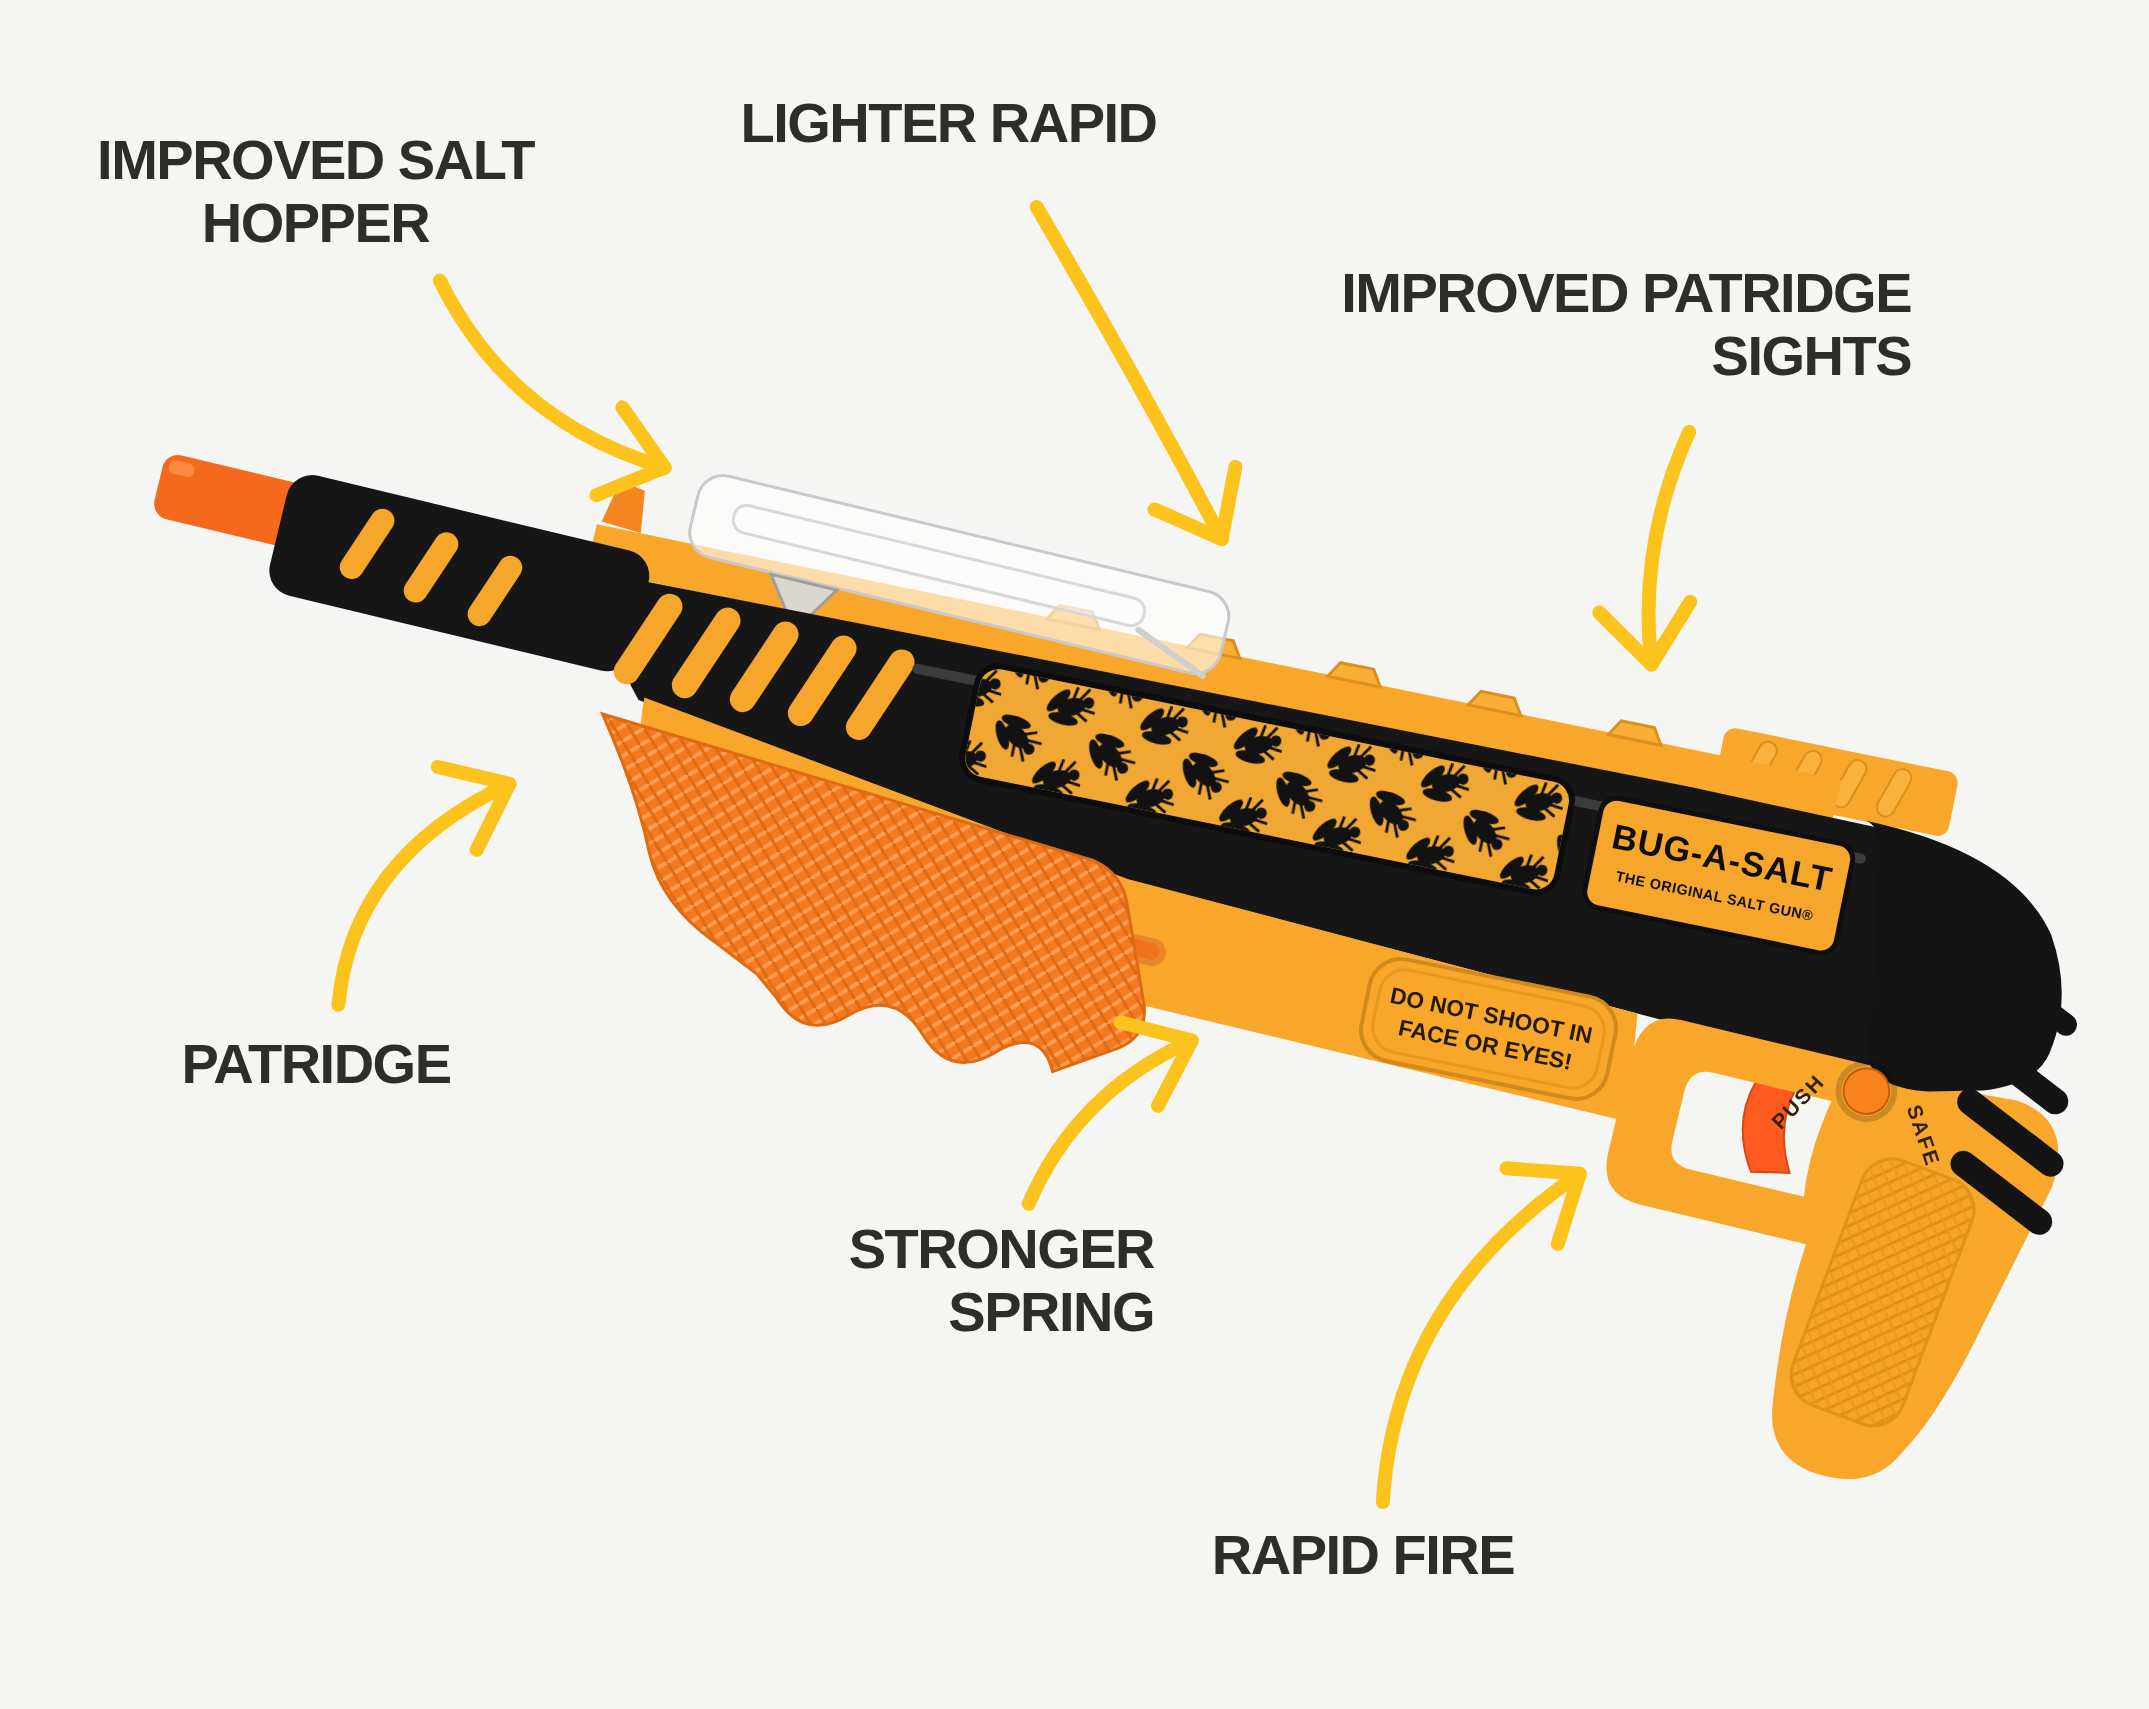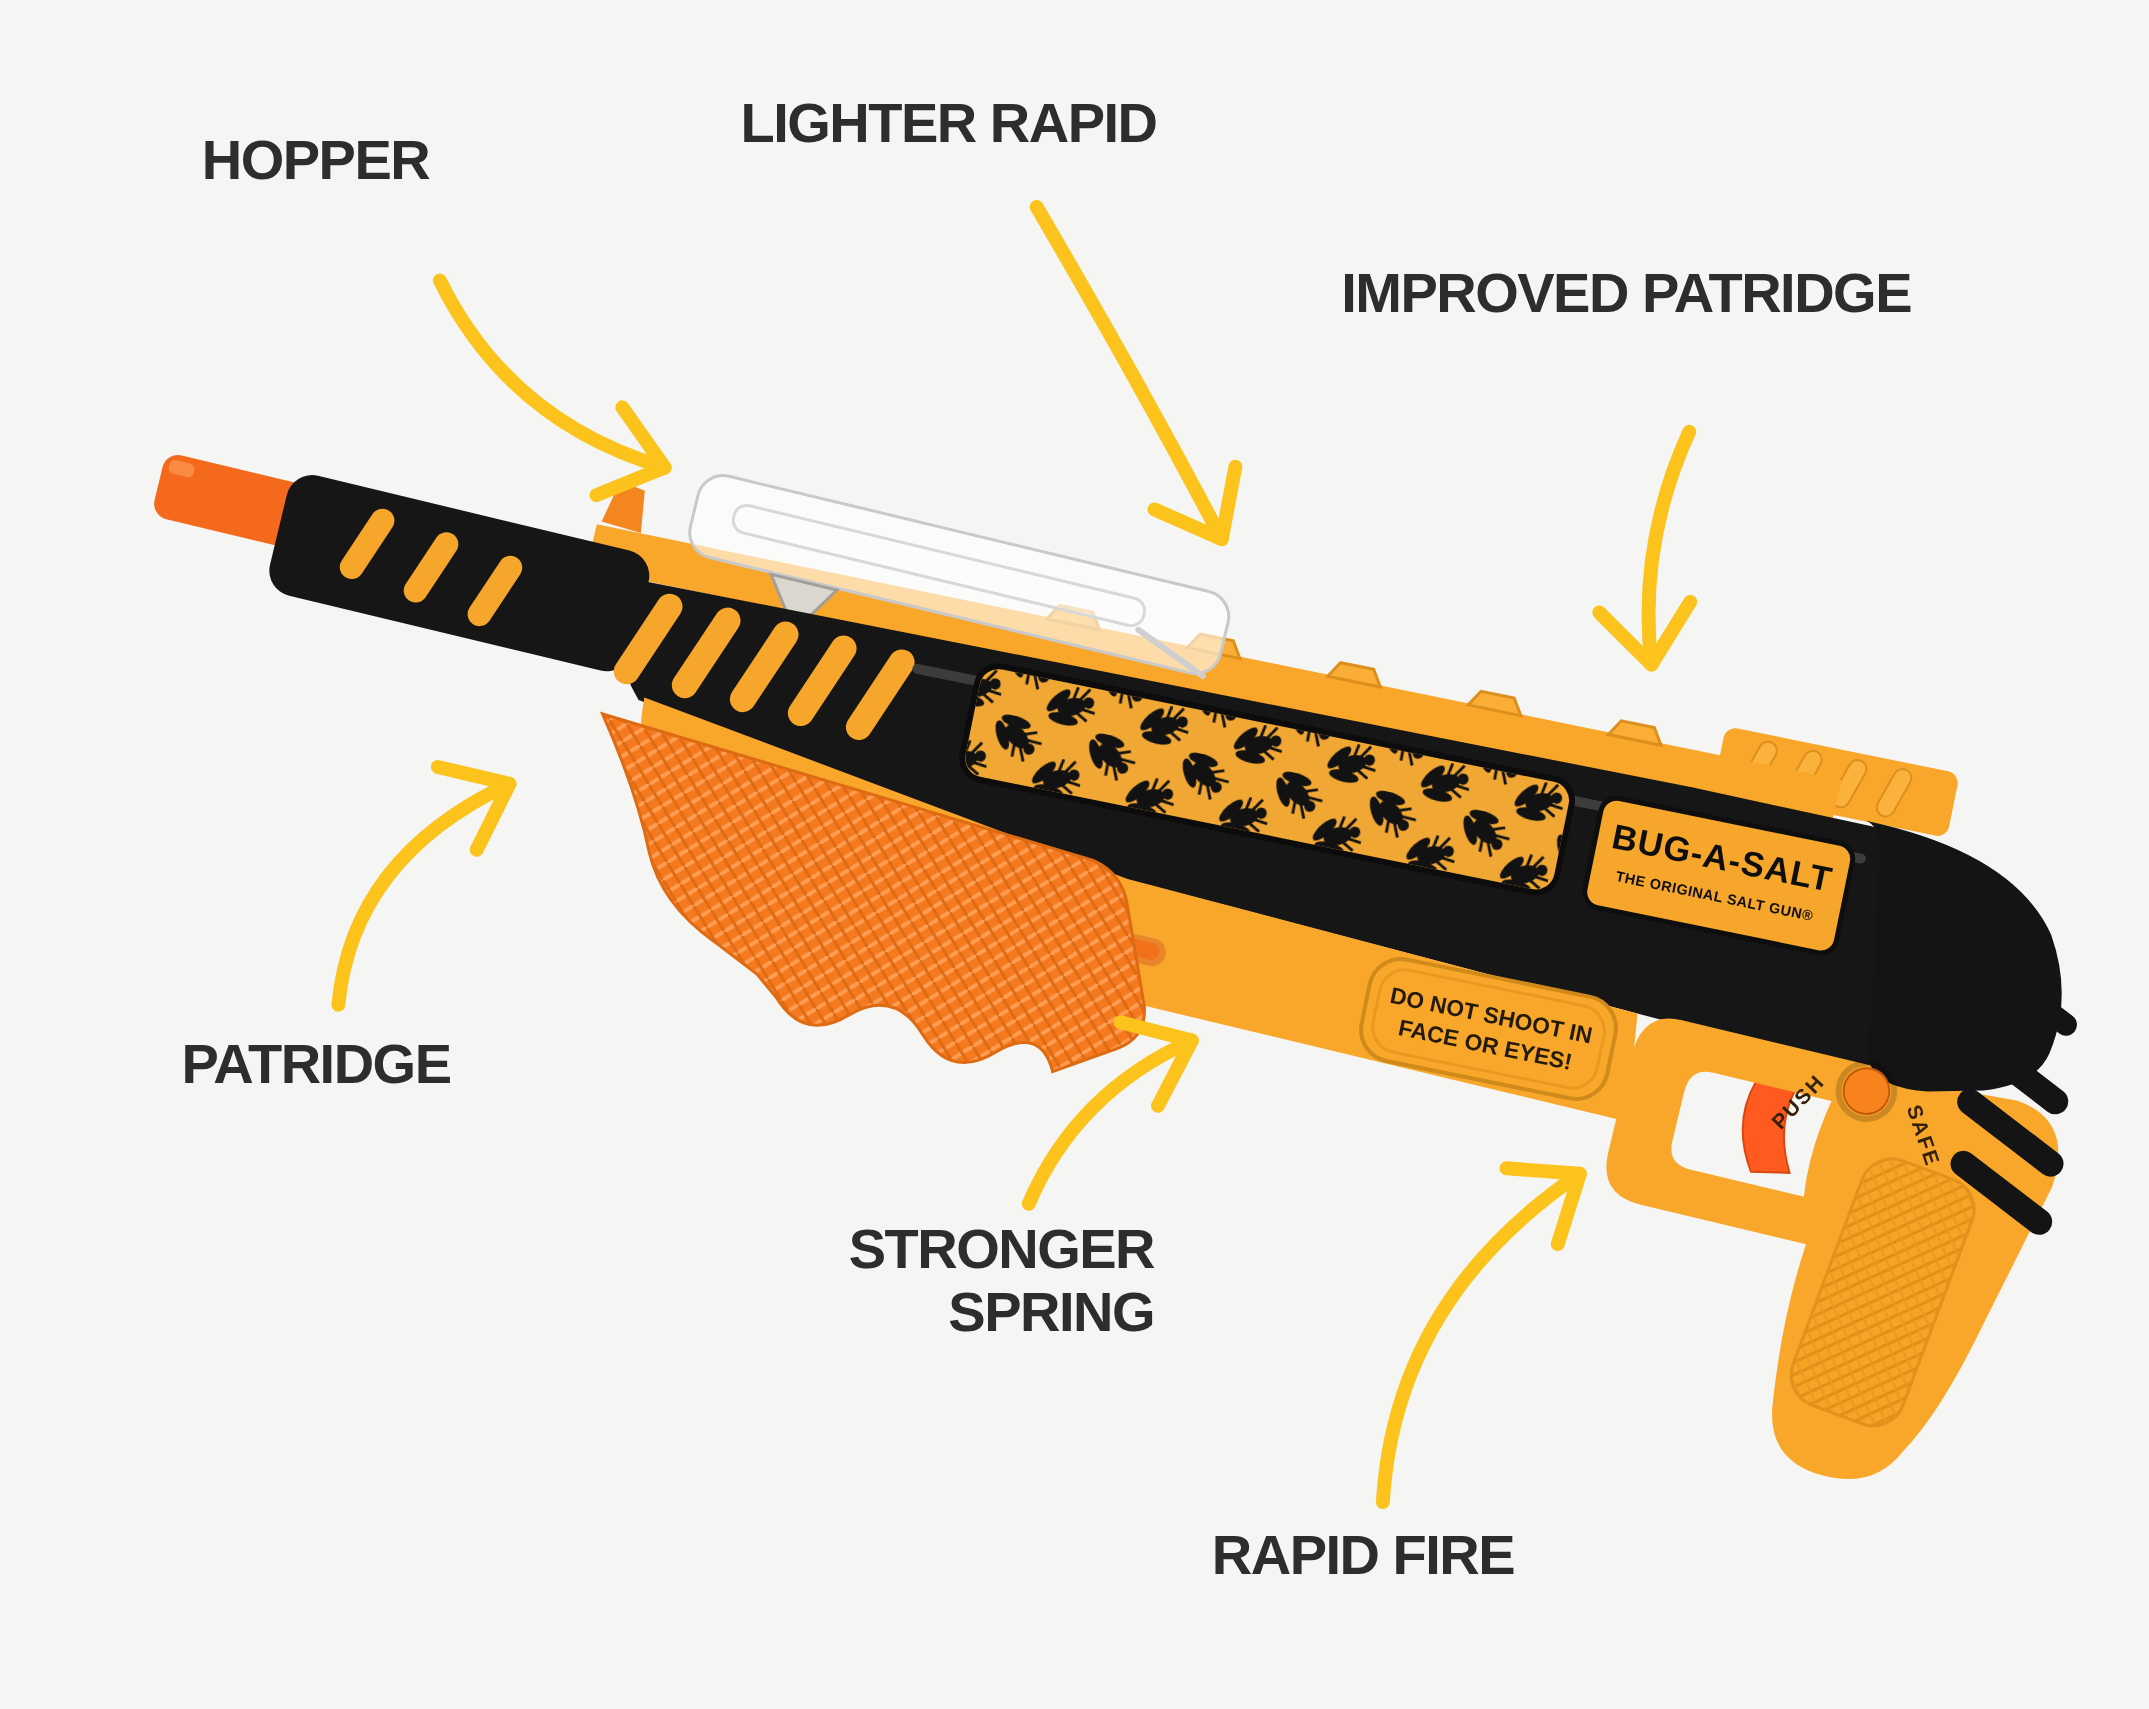--- a/index.html
+++ b/index.html
@@ -168,30 +168,32 @@
     <path d="M442,282 Q512,424 668,470" marker-end="url(#ah)"></path>
     <path d="M1042,208 Q1146,386 1228,542" marker-end="url(#ah)"></path>
     <path d="M1698,434 Q1646,548 1660,668" marker-end="url(#ah)"></path>
     <path d="M340,1010 Q354,862 512,788" marker-end="url(#ah)"></path>
     <path d="M1034,1210 Q1082,1098 1198,1046" marker-end="url(#ah)"></path>
     <path d="M1390,1510 Q1402,1306 1588,1180" marker-end="url(#ah)"></path>
   </g>
 </svg>
 
 <div class="callout" style="left:57px;top:129px;width:517px;">
+  <span>IMPROVED SALT</span>
   <span>HOPPER</span>
 </div>
 
 <div class="callout" style="left:690px;top:92px;width:517px;">
   <span>LIGHTER RAPID</span>
 
 </div>
 
 <div class="callout" style="left:1274px;top:262px;width:637px;text-align:right;">
   <span>IMPROVED PATRIDGE</span>
+  <span>SIGHTS</span>
 </div>
 
 <div class="callout" style="left:87px;top:1033px;width:458px;">
   <span>PATRIDGE</span>
 </div>
 
 <div class="callout" style="left:637px;top:1218px;width:517px;text-align:right;">
   <span>STRONGER SPRING</span>
 
 </div>

